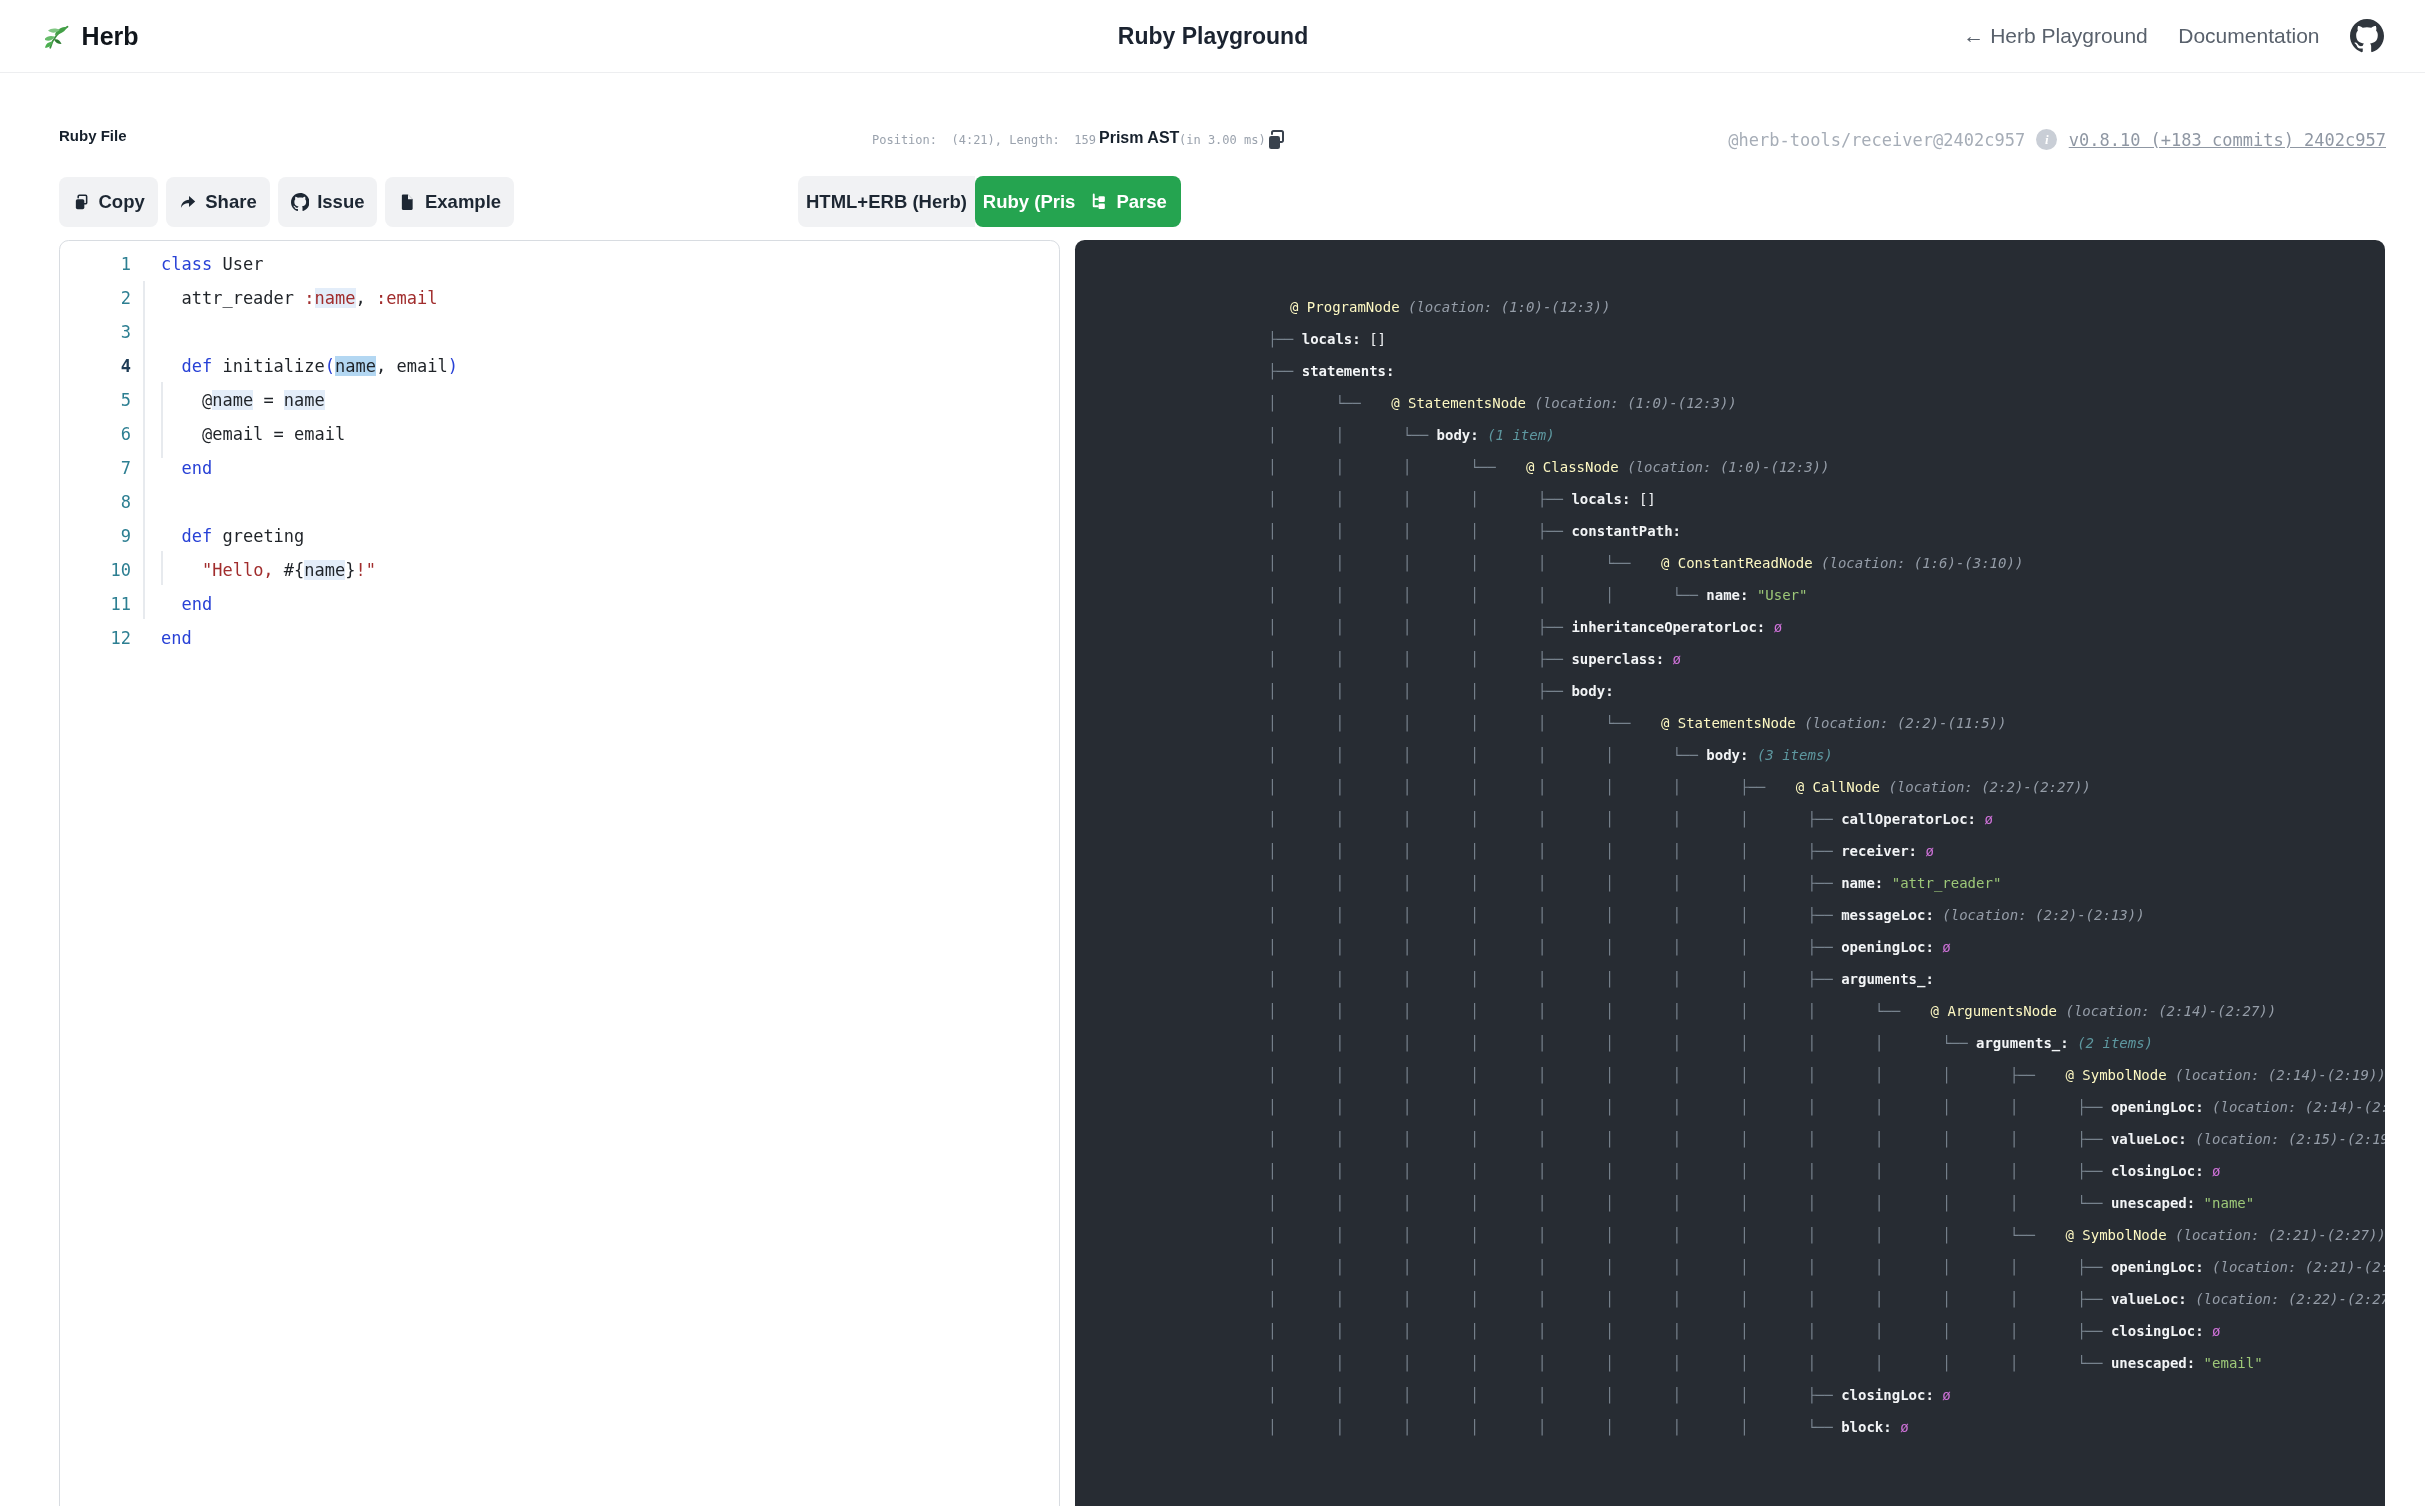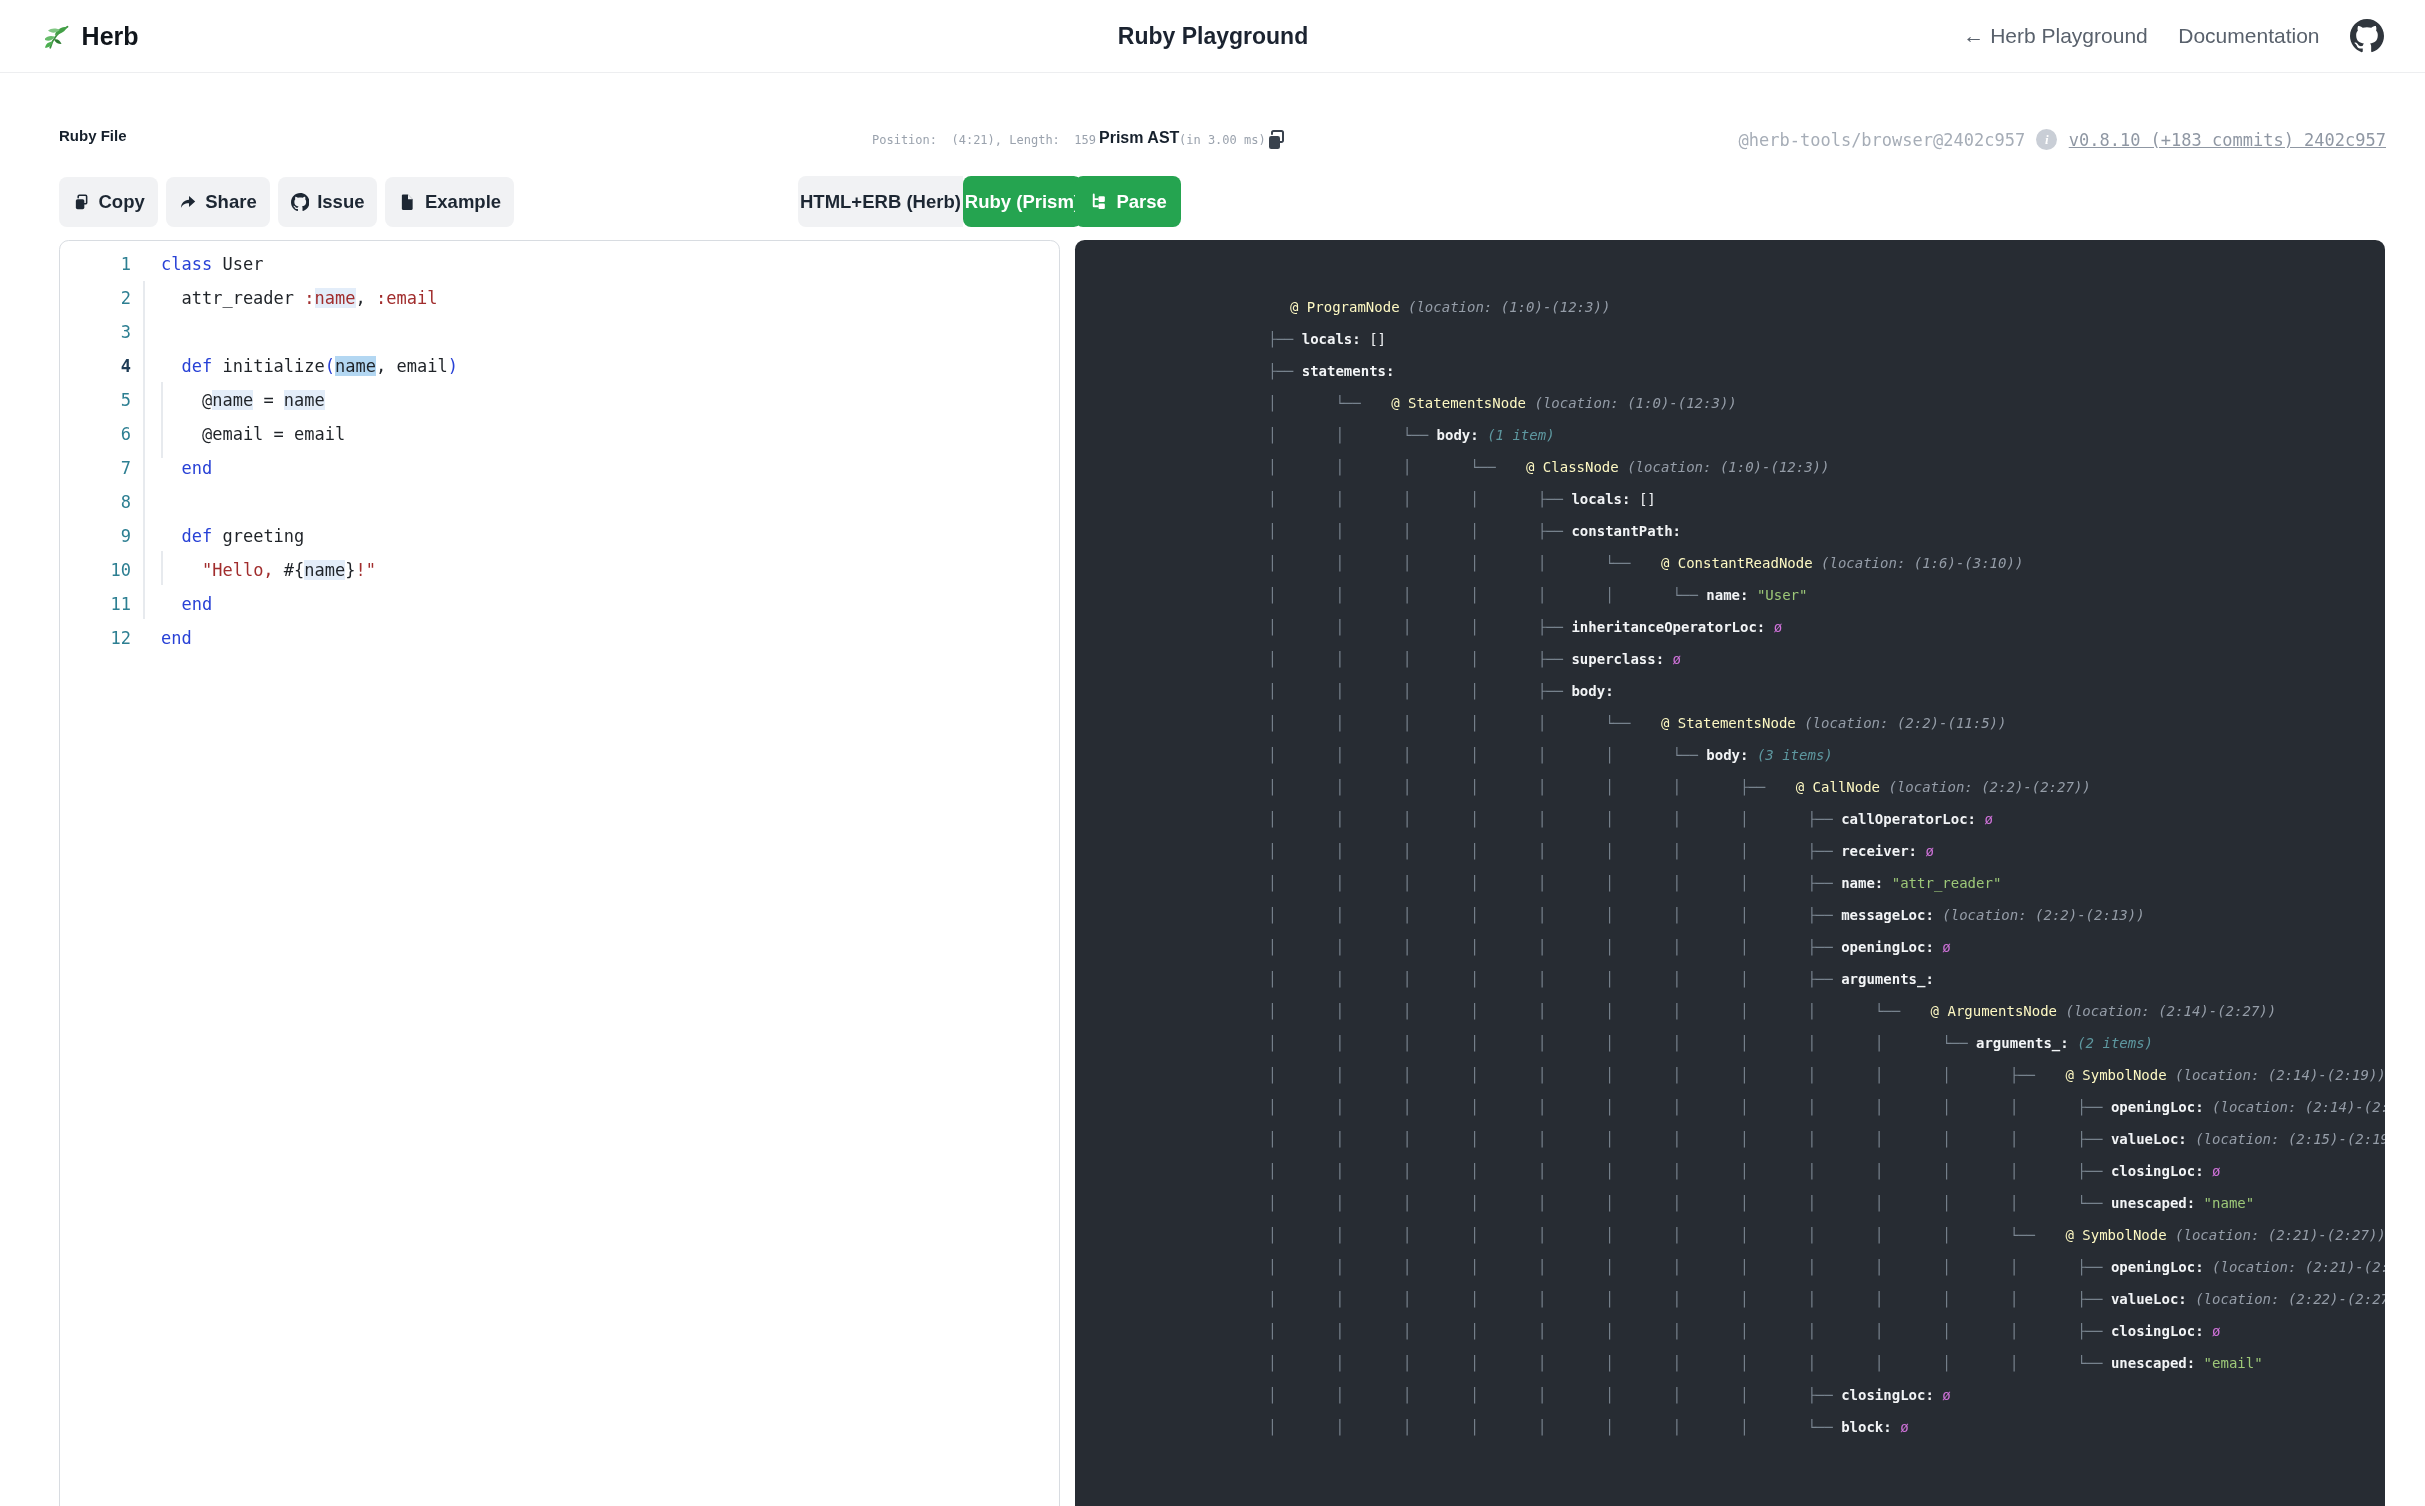--- a/index.html
+++ b/index.html
@@ -32,21 +32,21 @@
              font-family:"Liberation Serif",serif;font-style:italic;cursor:pointer;}
   .version a{color:#8f97a3;text-decoration:underline;cursor:pointer;}
 
   
   .btnrow{position:absolute;left:59px;top:177px;display:flex;gap:8px;}
   .btn{height:50px;display:flex;align-items:center;gap:8px;padding:12px 13px;background:#f1f2f4;
        border:none;border-radius:8px;font-family:"Liberation Sans",sans-serif;
        font-size:18.5px;font-weight:600;color:#1d2733;cursor:pointer;}
   .btn svg{width:18.5px;height:18.5px;}
   .tabs{position:absolute;left:798px;top:176px;height:51px;display:flex;border-radius:8px;overflow:hidden;}
-  .tab{display:flex;align-items:center;padding:0 2px;font-size:18.5px;font-weight:600;cursor:pointer;}
+  .tab{display:flex;align-items:center;padding:0 8px;font-size:18.5px;font-weight:600;cursor:pointer;}
   .tab-inactive{background:#f1f2f4;color:#1d2733;}
   .tab-active{background:#25a450;color:#fff;border-radius:8px;}
   .parse-btn{position:absolute;left:1075px;top:176px;height:51px;display:flex;align-items:center;gap:8.8px;
              padding:0 13.7px;background:#25a450;color:#fff;border:none;border-radius:8px;
              font-family:"Liberation Sans",sans-serif;font-size:18.5px;font-weight:600;cursor:pointer;}
   .parse-btn svg{width:19px;height:19px;}
 
   
   .editor-panel{position:absolute;left:59px;top:240px;width:1001px;height:1286px;background:#fff;
                 border:1.6px solid #d8dce1;border-radius:9.6px;box-sizing:border-box;overflow:hidden;
@@ -115,21 +115,21 @@
   <div class="pos-text">Position:  (4:21), Length:  159</div>
   <div class="ast-title">Prism AST</div>
   <div class="ast-timing">(in 3.00 ms)</div>
   <span class="copy-ast">
     <svg viewBox="0 0 24 24" width="24" height="26" aria-hidden="true">
       <path fill="none" stroke="currentColor" stroke-width="2" stroke-linecap="round" d="M8 6V4.5A1.5 1.5 0 0 1 9.5 3h8A1.5 1.5 0 0 1 19 4.5v8a1.5 1.5 0 0 1-1.5 1.5H16"></path>
       <rect x="5" y="8" width="11" height="13" rx="2.2" fill="currentColor"></rect>
     </svg>
   </span>
   <div class="version">
-    <span>@herb-tools/browser@2402c957</span>
+    <span>@herb-tools/receiver@2402c957</span>
     <span class="info-icon">i</span>
     <a>v0.8.10 (+183 commits) 2402c957</a>
   </div>
 
   <div class="btnrow">
     <button class="btn">
       <span style="display:flex;">
         <svg viewBox="0 0 24 24" aria-hidden="true" width="18.5" height="18.5">
           <path fill="none" stroke="#1d2733" stroke-width="2" stroke-linecap="round" d="M8 6V4.5A1.5 1.5 0 0 1 9.5 3h8A1.5 1.5 0 0 1 19 4.5v8a1.5 1.5 0 0 1-1.5 1.5H16"></path>
           <rect x="5" y="8" width="11" height="13" rx="2.2" fill="#1d2733"></rect>

